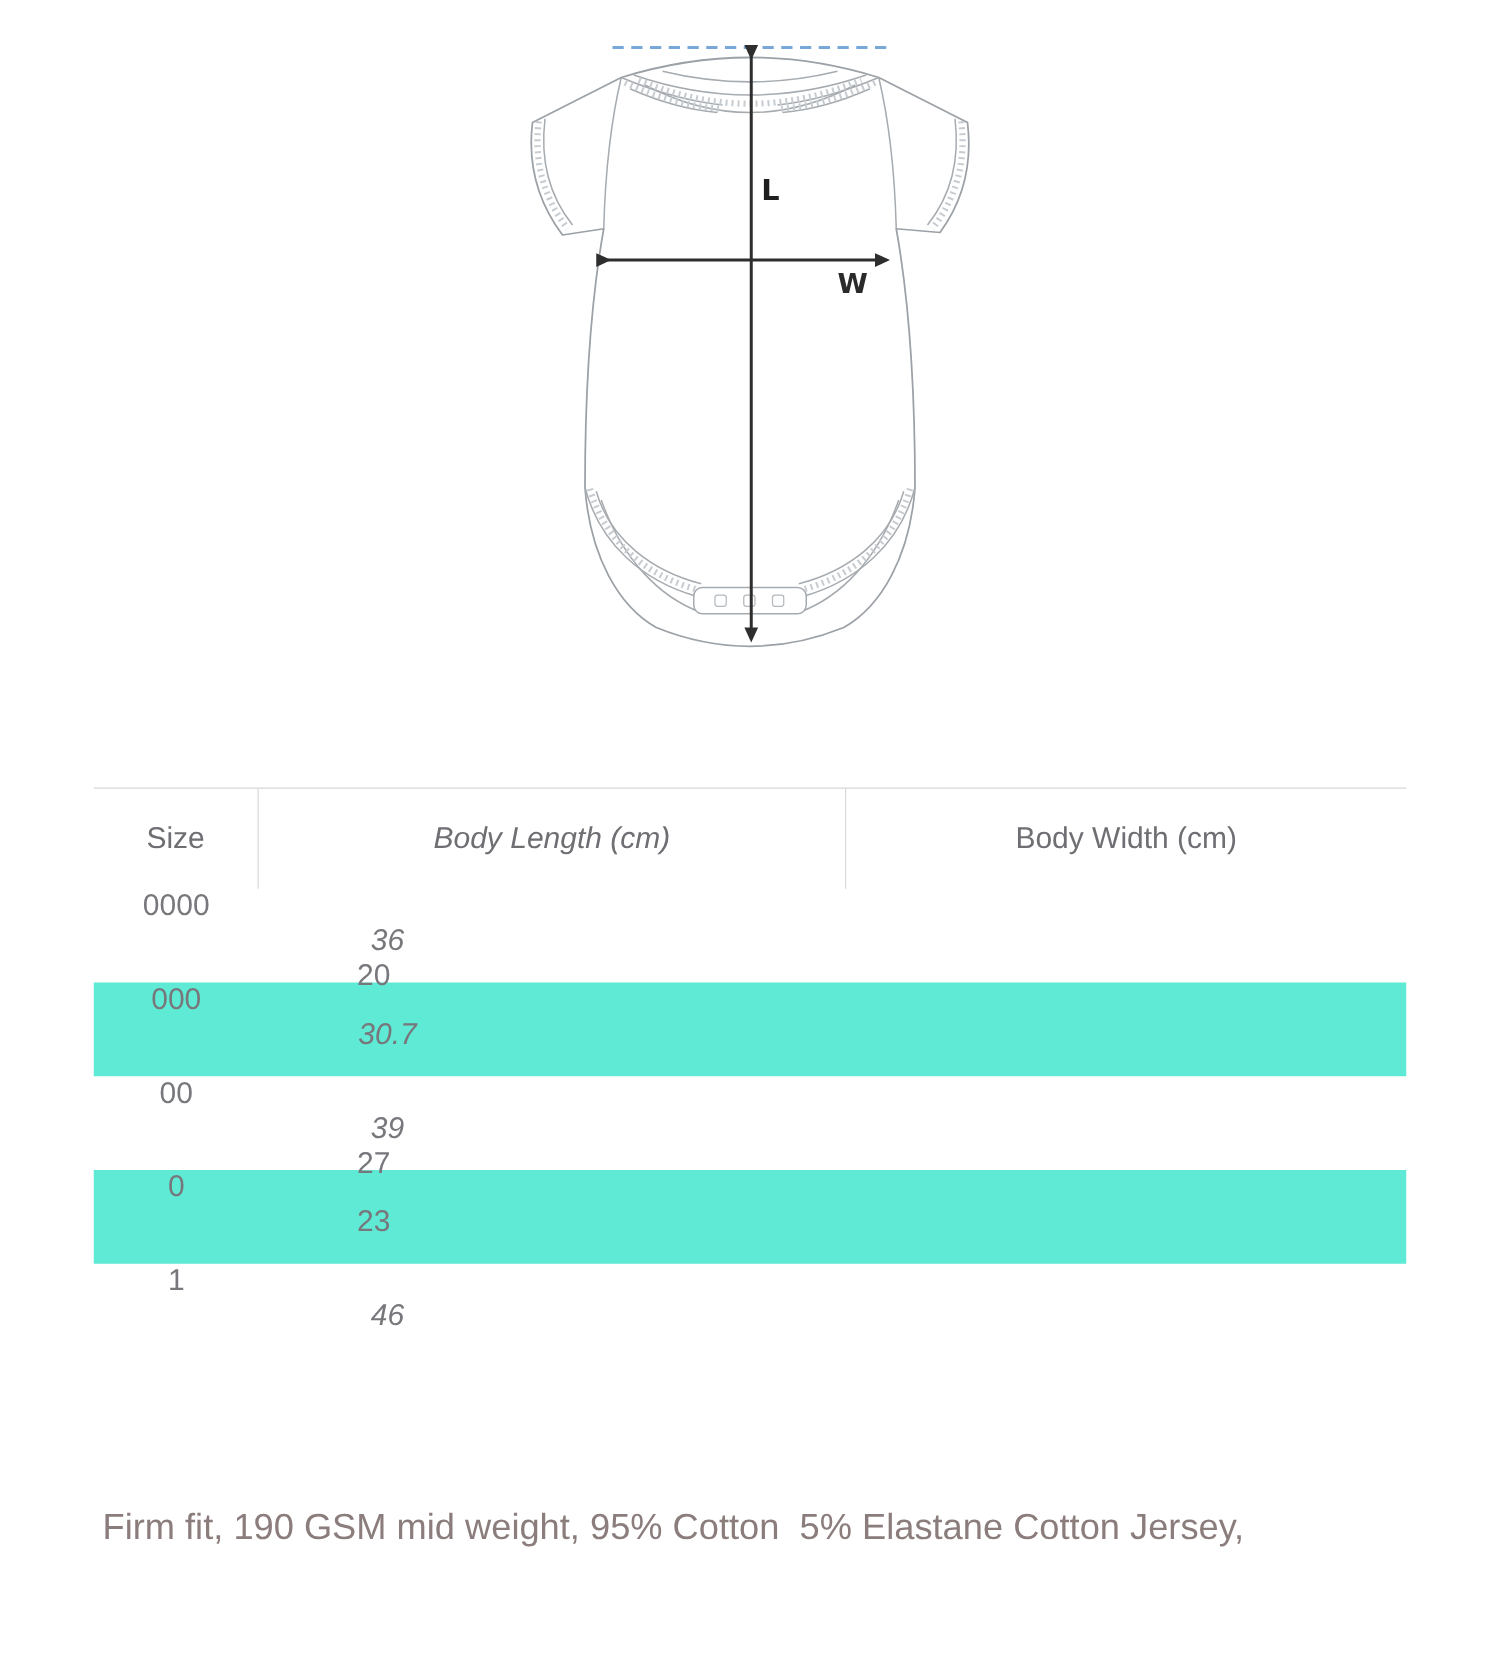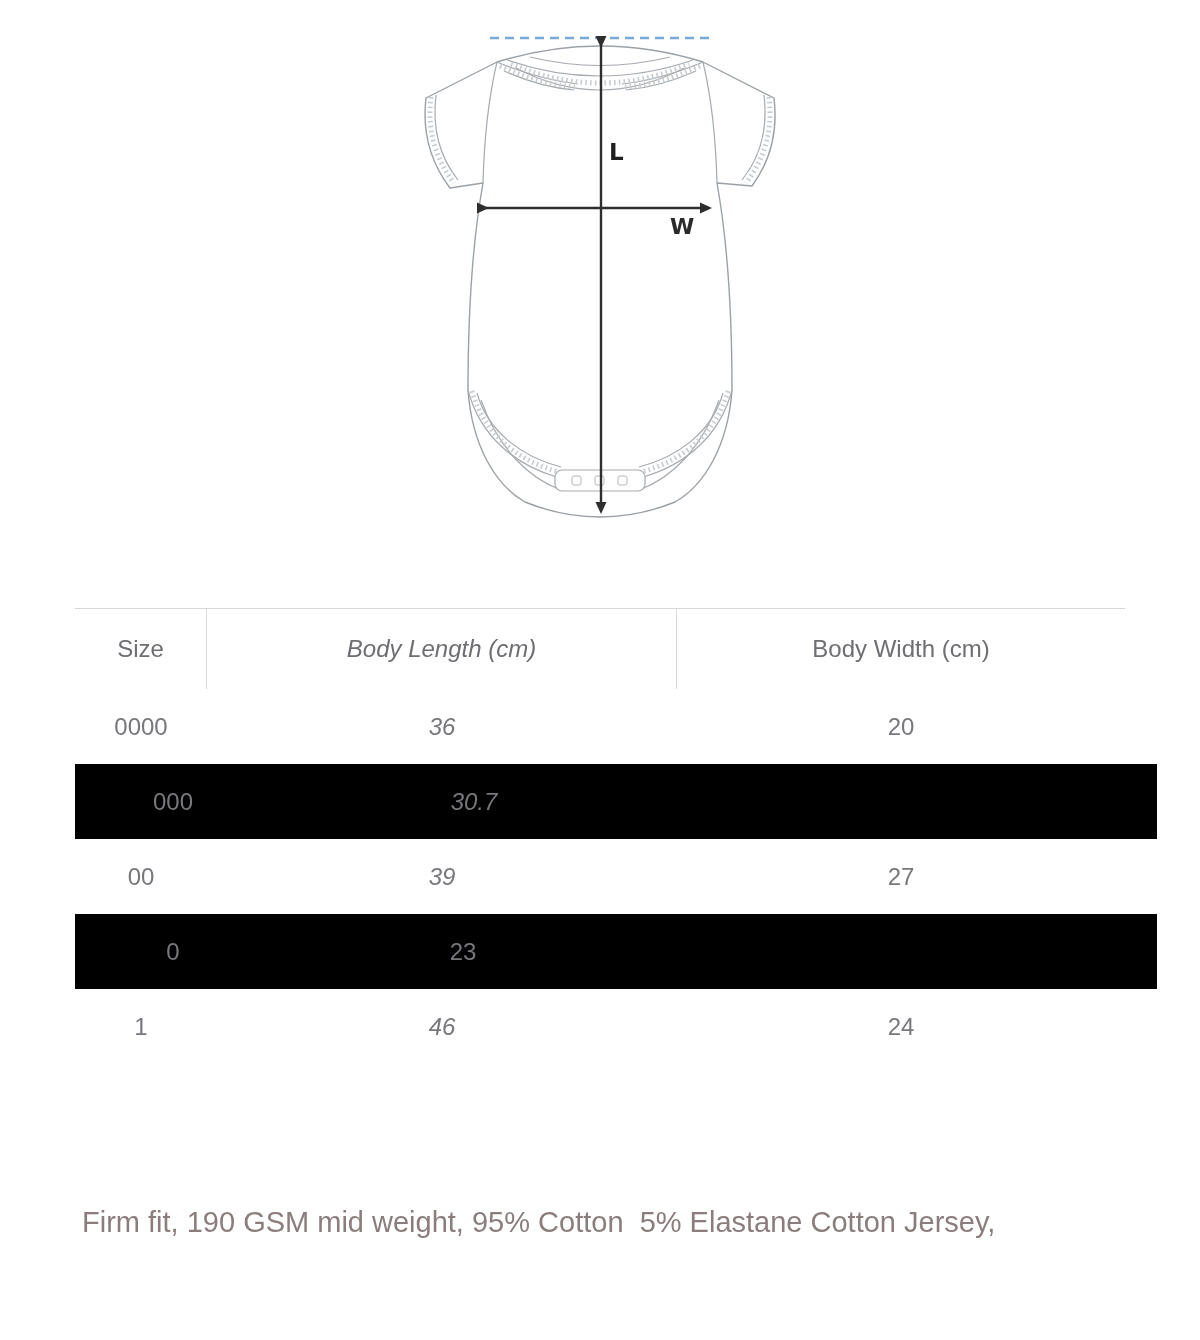--- a/index.html
+++ b/index.html
@@ -11,41 +11,41 @@
     overflow:hidden;
   }
 
   
   .diagram-wrap{
     position:absolute;left:380px;top:0;width:450px;height:540px;
   }
 
   
   .size-table{
-    position:absolute;left:75px;top:608px;width:1050px;
+    position:absolute;left:75px;top:630px;width:1050px;
     border-top:1px solid #d8d8d8;
   }
   .tr{display:flex;width:100%;}
   .th-row{height:80px;}
-  .td-row{height:75px;}
+  .td-row{height:75px;flex-direction:column;}
   .cell{
     display:flex;align-items:center;justify-content:center;
     box-sizing:border-box;
   }
   .c-size{width:132px;}
   .c-len{width:470px;font-style:italic;}
   .c-wid{width:448px;}
   .th-row .cell{
     font-size:24px;color:#6e6e73;
   }
   .th-row .c-size,.th-row .c-len{border-right:1px solid #dadada;}
   .td-row .cell{
     font-size:24px;color:#77777c;
   }
-  .row-alt{background:#000000;padding-left:32px;}
+  .row-alt{background:#5eead4;}
 
   
   .description{
     position:absolute;left:82px;top:1092px;width:1080px;
     color:#8c7d7d;font-size:29px;line-height:52px;
     white-space:pre;
   }
 </style>
 </head>
 <body>
@@ -149,21 +149,20 @@
       <div class="cell c-len">39</div>
       <div class="cell c-wid">27</div>
     </div>
     <div class="tr td-row row-alt">
       <div class="cell c-size">0</div>
       <div class="cell c-wid">23</div>
     </div>
     <div class="tr td-row">
       <div class="cell c-size">1</div>
       <div class="cell c-len">46</div>
-      <div class="cell c-wid">24</div>
     </div>
   </div>
 
   <div class="description">
     <div>Firm fit, 190 GSM mid weight, 95% Cotton  5% Elastane Cotton Jersey,</div>
     
     
   </div>
 
 </div>

